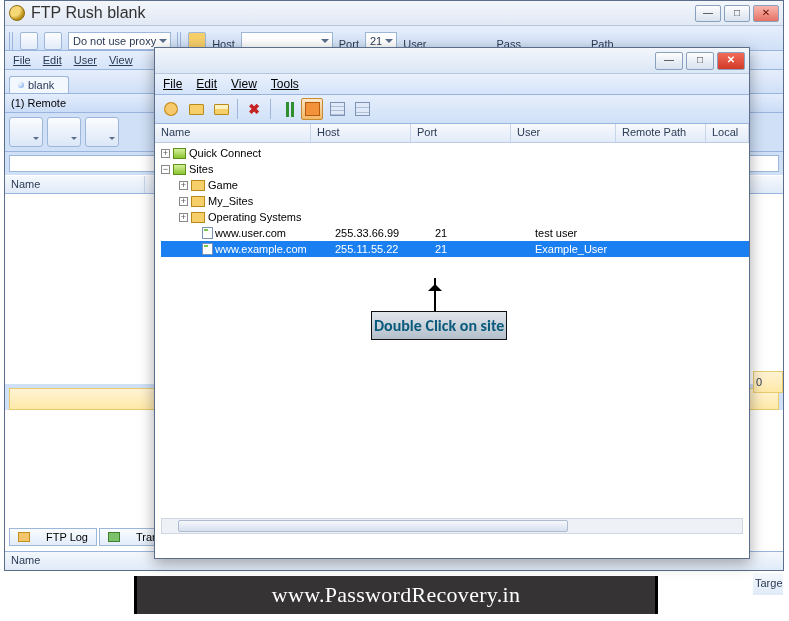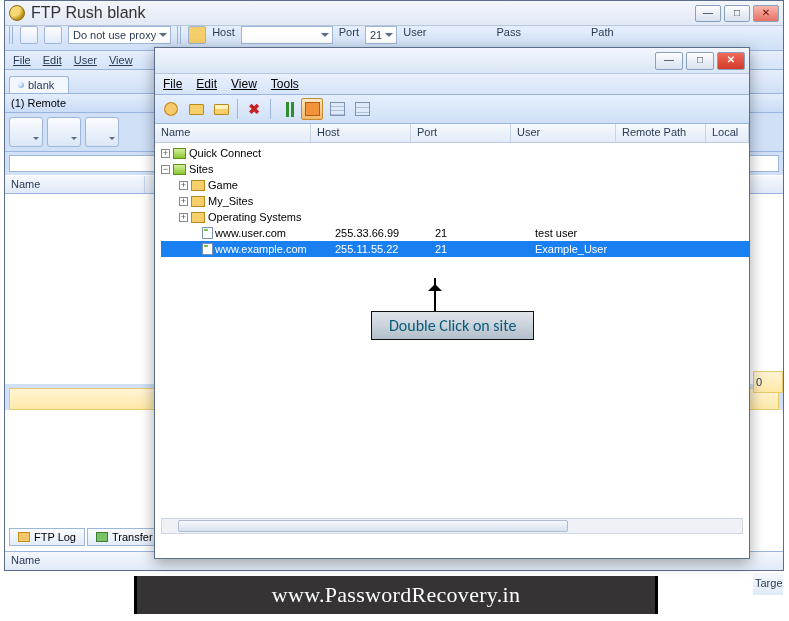--- a/index.html
+++ b/index.html
@@ -9,21 +9,21 @@
 .main-window { position: absolute; left: 4px; top: 0; width: 780px; height: 571px; border: 1px solid #5a6d8a; background: #fff; }
 .title-bar { height: 25px; background: linear-gradient(#f3f6fb,#e1e9f5); display: flex; align-items: center; padding: 0 4px; border-bottom: 1px solid #b5c6dd; }
 .title-bar .app-icon { width: 16px; height: 16px; margin-right: 6px; border-radius: 50%; background: radial-gradient(circle at 30% 30%, #f6d877 0 40%, #b98f17 70%); border: 1px solid #8e6b10; }
 .title-text { font-size: 16px; color: #333; }
 .win-btns { margin-left: auto; display: flex; gap: 3px; }
 .win-btn { width: 26px; height: 17px; border: 1px solid #8aa1bd; border-radius: 2px; background: linear-gradient(#fdfdfd,#d8e2ef); font-size: 10px; line-height: 13px; text-align: center; color: #333; }
 .win-btn.close { background: linear-gradient(#f8b6ad,#e57164); color: #6a0d00; }
 
 
 .ribbon { background: linear-gradient(#e6eefc,#cfe0f7); border-bottom: 1px solid #9ab5dd; }
-.row { display: flex; align-items: flex-start; height: 24px; padding: 0 4px; gap: 6px; font-size: 11px; color: #2a3b55; white-space: nowrap; }
+.row { display: flex; align-items: flex-end; height: 24px; padding: 0 4px; gap: 6px; font-size: 11px; color: #2a3b55; white-space: nowrap; }
 .grip { width: 5px; height: 18px; background: repeating-linear-gradient(90deg,#9cb4d7 0 1px,transparent 1px 3px); }
 .sq-btn { width: 18px; height: 18px; border: 1px solid #9db6d9; background: linear-gradient(#fdfdfd,#e2ecfb); border-radius: 2px; }
 .combo { height: 18px; background: #fff; border: 1px solid #9db6d9; padding: 0 14px 0 4px; position: relative; display: inline-flex; align-items: center; min-width: 60px; }
 .combo::after { content: ""; position: absolute; right: 3px; top: 6px; border: 4px solid transparent; border-top-color: #5a6d8a; }
 .lbl { color: #2a3b55; }
 .unders { text-decoration: underline; }
 
 .menu-row { display: flex; gap: 12px; padding: 3px 8px; font-size: 11px; color: #2a3b55; background: linear-gradient(#e6eefc,#d5e4fa); border-bottom: 1px solid #9ab5dd; }
 .menu-row span { cursor: default; }
 
@@ -38,21 +38,21 @@
 .big-btn { width: 34px; height: 30px; border: 1px solid #9db6d9; border-radius: 3px; background: linear-gradient(#fafcfe,#dbe7f7); position: relative; }
 .big-btn::after { content: ""; position: absolute; right: 3px; bottom: 3px; border: 3px solid transparent; border-top-color: #5a6d8a; }
 .addr-row { padding: 3px 4px; }
 .addr { height: 17px; background: #fff; border: 1px solid #9db6d9; }
 .col-header { height: 19px; background: linear-gradient(#f5f8fd,#e0eaf8); border-top: 1px solid #fff; border-bottom: 1px solid #9ab5dd; display: flex; font-size: 11px; color: #2a3b55; }
 .col-header div { padding: 2px 6px; border-right: 1px solid #c6d5ea; }
 .pane-body { background: #fff; height: 190px; }
 
 .status { height: 22px; background: linear-gradient(#fff3d4,#ffe9a8); border: 1px solid #e8cb6f; margin: 4px; }
 .bottom-tabs { display: flex; gap: 2px; padding: 0 4px; position: absolute; bottom: 24px; left: 0; }
-.btab { background: linear-gradient(#fafcfe,#e2ecfb); border: 1px solid #9db6d9; padding: 2px 8px; font-size: 11px; display: flex; align-items: center; gap: 4px; margin-top: 28px; }
+.btab { background: linear-gradient(#fafcfe,#e2ecfb); border: 1px solid #9db6d9; padding: 2px 8px; font-size: 11px; display: flex; align-items: center; gap: 16px; margin-top: 28px; }
 .btab .ic { width: 12px; height: 10px; background: #f5c56a; border: 1px solid #c28f1b; }
 .bottom-header { position: absolute; bottom: 0; left: 0; right: 0; height: 19px; background: linear-gradient(#f5f8fd,#e0eaf8); display: flex; font-size: 11px; border-top: 1px solid #9ab5dd; padding: 2px 6px; color: #2a3b55; }
 
 
 .right-strip { position: absolute; right: 0; top: 370px; width: 30px; font-size: 11px; color: #2a3b55; }
 .right-strip div { background: linear-gradient(#fff3d4,#ffe9a8); border: 1px solid #e8cb6f; height: 22px; line-height: 20px; padding-left: 2px; overflow: hidden; margin-bottom: 180px; }
 .right-strip .targ { background: linear-gradient(#f5f8fd,#e0eaf8); border: none; }
 
 
 .dialog { position: absolute; left: 154px; top: 47px; width: 596px; height: 512px; border: 1px solid #5a6d8a; background: #fff; box-shadow: 0 4px 14px rgba(0,0,0,.35); }
@@ -88,21 +88,21 @@
 .doc-ic::before { content:""; display:block; width:4px; height:2px; background:#7cc64e; margin:1px; }
 
 .data-row { display: flex; align-items: center; height: 16px; }
 .data-row .cells { display: flex; flex: 1; }
 .data-row.sel { background: #1a7ff0; color: #fff; }
 .data-row.sel .doc-ic { background:#fff; }
 .cell { overflow: hidden; padding-left: 2px; }
 
 .callout-arrow { position: absolute; left: 434px; top: 278px; width: 2px; height: 34px; background: #000; }
 .callout-arrow::before { content: ""; position: absolute; left: -6px; top: -1px; border: 7px solid transparent; border-bottom-color: #000; }
-.callout { position: absolute; left: 371px; top: 311px; background: linear-gradient(#e0e5ea,#b4bfcb); border: 1px solid #111; padding: 4px 17px; font-size: 16px; font-weight: normal; color: #0a5a7c; font-family: "Calibri","Segoe UI",sans-serif; }
+.callout { position: absolute; left: 371px; top: 311px; background: linear-gradient(#e0e5ea,#b4bfcb); border: 1px solid #111; padding: 4px 2px; font-size: 16px; font-weight: bold; color: #0a5a7c; font-family: "Calibri","Segoe UI",sans-serif; }
 
 .dlg-scroll { position: absolute; left: 6px; right: 6px; bottom: 4px; height: 16px; background: #eef1f6; border: 1px solid #cfd7e3; }
 .dlg-scroll .thumb { position: absolute; left: 16px; top: 1px; height: 12px; width: 390px; background: linear-gradient(#f6f8fc,#d7e0ee); border: 1px solid #aebbd0; border-radius: 2px; }
 
 
 .banner { position: absolute; left: 134px; top: 576px; width: 524px; height: 38px; background: #353333; border-left: 3px solid #000; border-right: 3px solid #000; color: #fff; font: 22px/38px Georgia, "Times New Roman", serif; text-align: center; letter-spacing: .3px; }
 </style>
 </head>
 <body>
 

